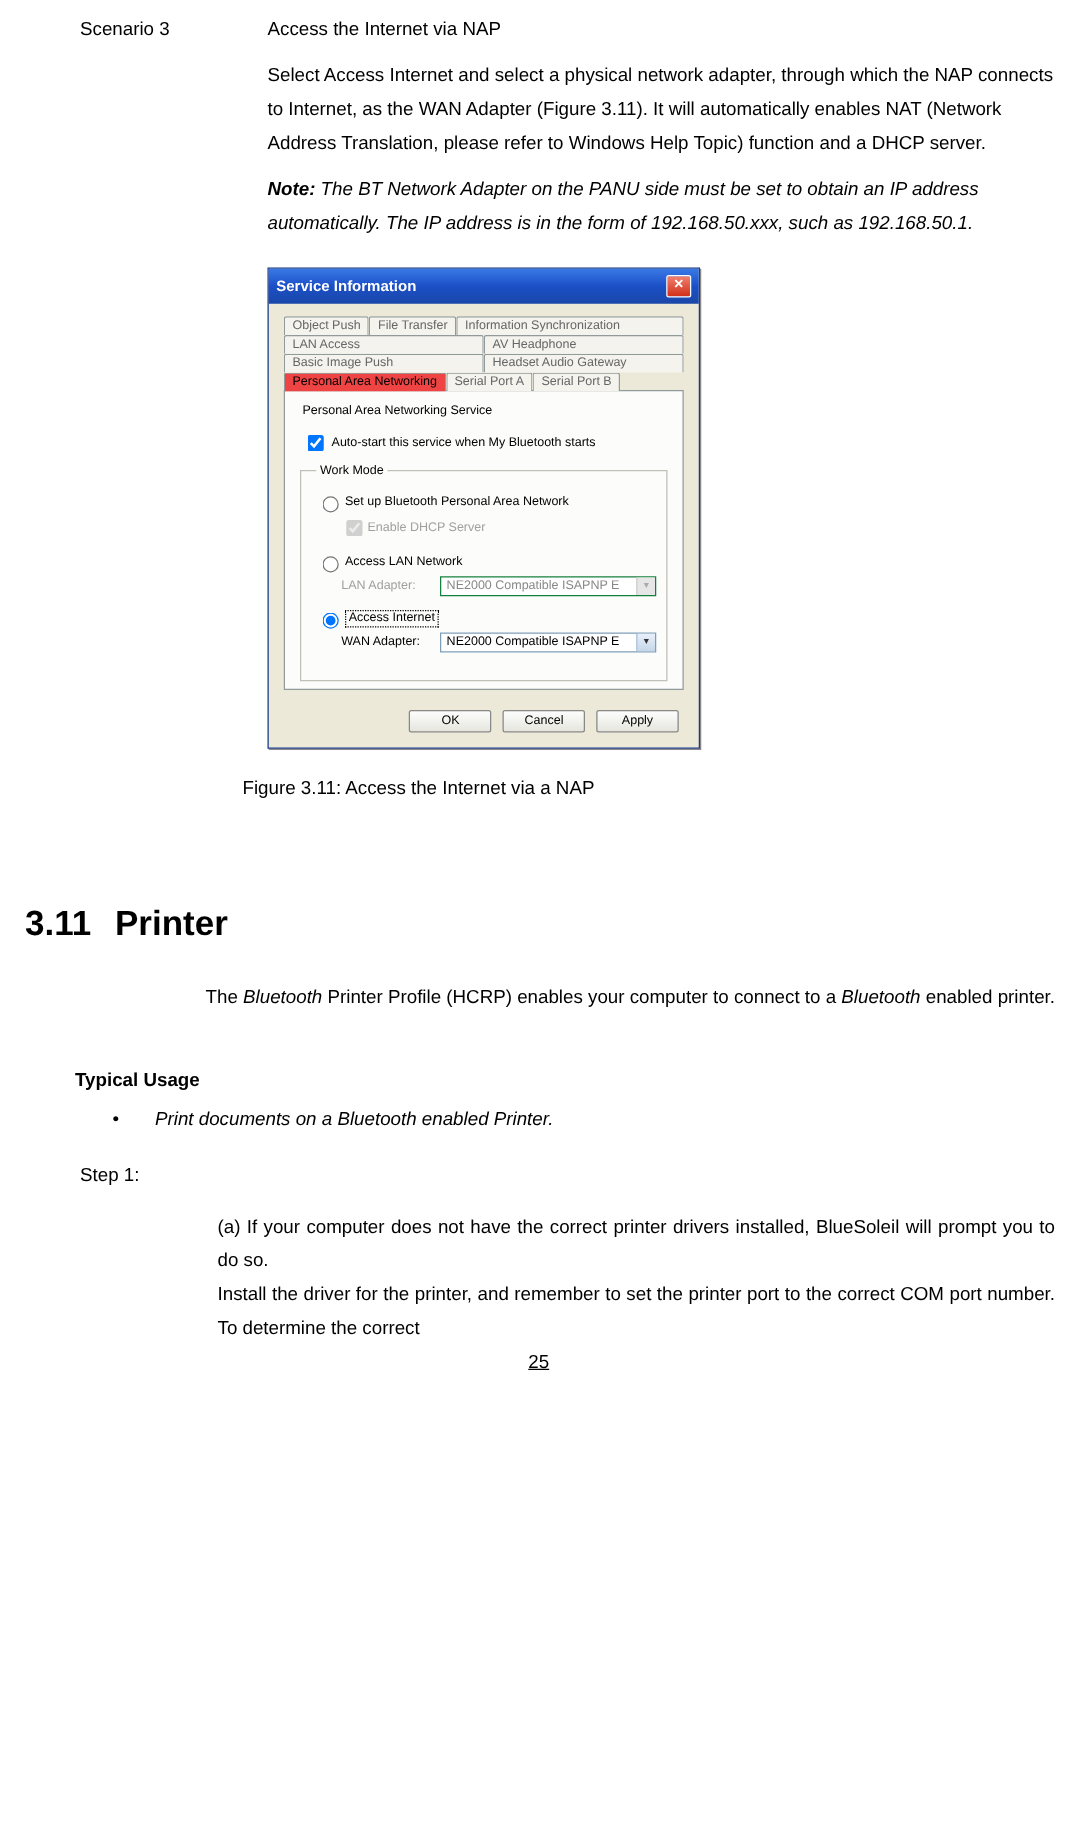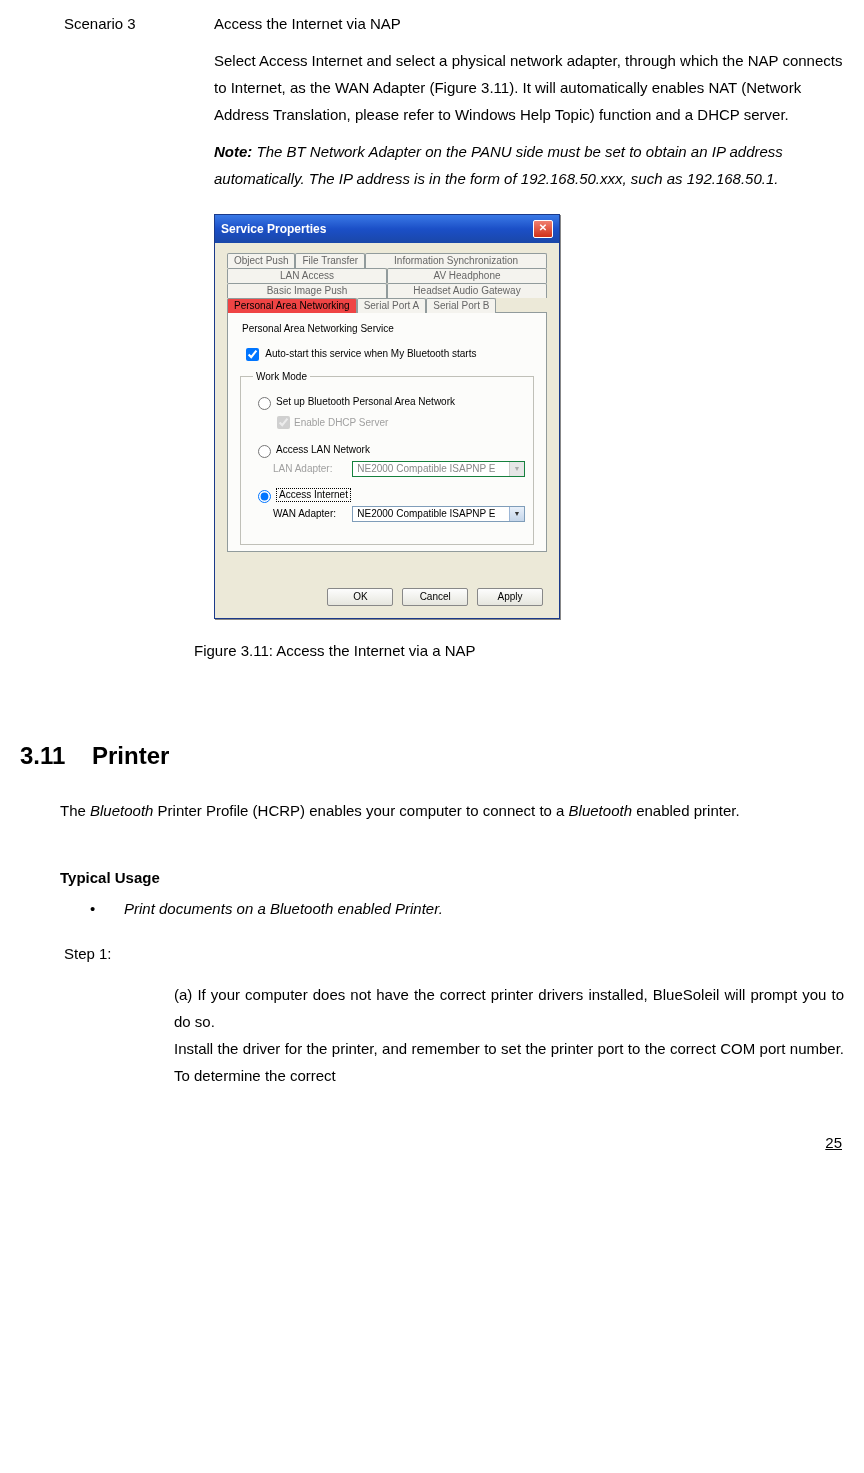--- a/index.html
+++ b/index.html
@@ -46,35 +46,35 @@
     background: linear-gradient(to bottom, #f08070, #d03018);
     border: 1px solid #fff;
     border-radius: 2px;
     color: #fff;
     text-align: center;
     font-size: 10px;
     line-height: 14px;
     font-family: Arial;
   }
   .dlg-body { padding: 10px 12px 12px 12px; }
-  .tabs { margin-bottom: 24px; }
+  .tabs { margin-bottom: 4px; }
   .tabrow { display: flex; }
   .tab {
     border: 1px solid #919b9c;
     border-bottom: none;
     background: #f4f3ee;
     padding: 1px 6px;
     font-size: 10px;
     margin-right: 0;
     border-top-left-radius: 2px;
     border-top-right-radius: 2px;
     color: #666;
     white-space: nowrap;
   }
-  .tab.wide { flex: 1; text-align: center; }
+  .tab.wide { flex: 1; text-align: left; }
   .tab.active {
     background: #ef4444;
     color: #000;
     position: relative;
     z-index: 2;
   }
   .tabpane {
     border: 1px solid #919b9c;
     background: #fcfcfa;
     padding: 10px 10px 6px 10px;
@@ -132,58 +132,58 @@
     text-align: center;
     padding: 2px 0;
     margin-left: 6px;
     border-radius: 2px;
   }
 
   .fig-cap { margin: 18px 0 0 174px; font-size: 15px; }
 
   h2.sec {
     font-family: Verdana, sans-serif;
-    font-size: 24px;
+    font-size: 28px;
     font-weight: bold;
     margin: 70px 0 20px 0;
   }
   .sec-no { display:inline-block; width: 72px;}
-  .para { margin: 6px 0 6px 40px; }
+  .para { margin: 6px 0 6px 40px; text-align: right; }
   .italic { font-style: italic; }
 
   .sub-head { font-weight: bold; margin: 40px 0 4px 40px; }
   .bullet-row { display: flex; margin-left: 70px; }
   .bullet-dot { width: 34px; }
   .bullet-txt { font-style: italic; }
 
   .step-row { display: flex; margin: 18px 0 8px 44px; gap: 46px; }
   .step-label { width: 110px; flex-shrink:0;}
   .step-body { flex: 1; }
   .step-body-indent { margin: 14px 0 0 154px; text-align: justify;}
 
-  .page-no { text-align: right; margin-top: 40px; font-size: 15px; padding-right: 2px; text-decoration: underline; }
+  .page-no { text-align: center; font-size: 15px; padding-right: 2px; text-decoration: underline; }
 </style>
 </head>
 <body>
 
 <div class="scenario-row">
   <div class="scenario-label">Scenario 3</div>
   <div class="scenario-body">Access the Internet via NAP</div>
 </div>
 
 <div class="body-indent">Select Access Internet and select a physical network adapter, through which the NAP connects to Internet, as the WAN Adapter (Figure 3.11). It will automatically enables NAT (Network Address Translation, please refer to Windows Help Topic) function and a DHCP server.</div>
 
 <div class="body-indent note-para">
   <span class="note-label">Note:</span><span class="note-text"> The BT Network Adapter on the PANU side must be set to obtain an IP address automatically. The IP address is in the form of 192.168.50.xxx, such as 192.168.50.1.</span>
 </div>
 
 <div class="dlg-wrap">
   <div class="dlg">
     <div class="dlg-title">
-      <span>Service Properties</span>
+      <span>Service Information</span>
       <span class="dlg-close">✕</span>
     </div>
     <div class="dlg-body">
       <div class="tabs">
         <div class="tabrow">
           <span class="tab">Object Push</span>
           <span class="tab">File Transfer</span>
           <span class="tab wide">Information Synchronization</span>
         </div>
         <div class="tabrow">

